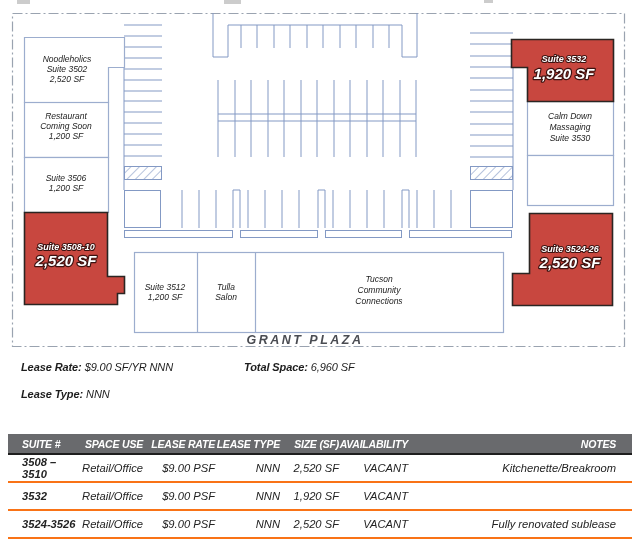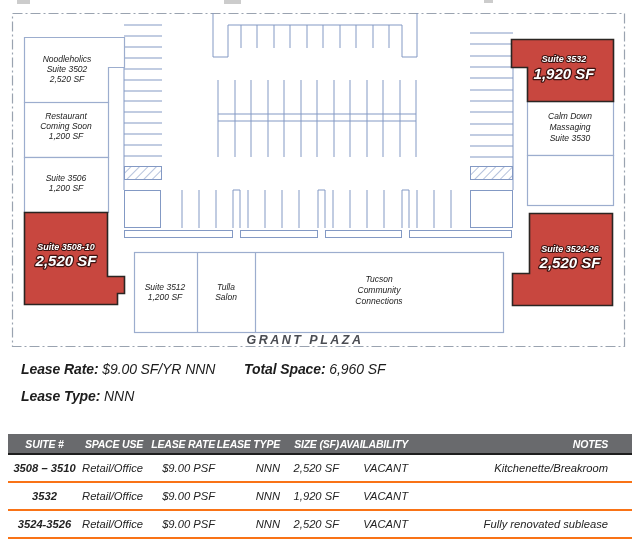--- a/index.html
+++ b/index.html
@@ -12,41 +12,41 @@
   
   .plan { position:absolute; left:0; top:0; }
   .plan text { font-family:"Liberation Sans", sans-serif; }
   .ulabel { font-size:8.5px; fill:#232323; text-anchor:middle; }
   .vlabel { font-size:9px;  font-weight:bold; fill:#ffffff; stroke:#3c1210;
             stroke-width:2;   paint-order:stroke; stroke-linejoin:round; text-anchor:middle; }
   .vsize  { font-size:15px; font-weight:bold; fill:#ffffff; stroke:#3c1210;
             stroke-width:2.4; paint-order:stroke; stroke-linejoin:round; text-anchor:middle; }
   .street { font-size:12.5px; font-weight:bold; fill:#4a4c52; letter-spacing:2.5px; text-anchor:middle; }
   
-  .summary-item { position:absolute; font-size:14px; white-space:nowrap; letter-spacing:-0.1px;padding-left:9px; }
+  .summary-item { position:absolute; font-size:11px; white-space:nowrap; letter-spacing:-0.1px;padding-left:9px; }
   .summary-item .lbl { font-weight:bold; }
   #lease-rate  { left:12px;  top:361px; }
   #total-space { left:235px; top:361px; }
   #lease-type  { left:12px;  top:388px; }
   
   .lease-table { position:absolute; left:8px; top:434px; width:624px; }
   .t-head, .t-row {
     display:grid;
     grid-template-columns:70px 65px 72px 65px 59px 69px 1fr;
     align-items:center;
   }
   .t-head {
     height:19px; background:#696a6d; color:#ffffff;
     font-weight:bold; font-size:10.5px; letter-spacing:-0.2px;
     border-bottom:2px solid #1e1e1e;
   }
   .t-row { height:26px; font-size:11.2px; border-bottom:2px solid #f97316; color:#232323; }
   .cell        { text-align:right; }
-  .cell-first  { text-align:center; padding-left:3px; }
-  .cell-last   { text-align:right; padding-right:24px; }
+  .cell-first  { text-align:left; padding-left:14px; }
+  .cell-last   { text-align:right; padding-right:16px; }
   .t-row .cell-first { font-weight:bold; }
 </style>
 </head>
 <body>
 
 <div class="page">
 
   <svg class="plan" width="644" height="352" viewBox="0 0 644 352">
     <defs>
       <pattern id="hatch" width="6" height="6" patternUnits="userSpaceOnUse" patternTransform="rotate(45)">

